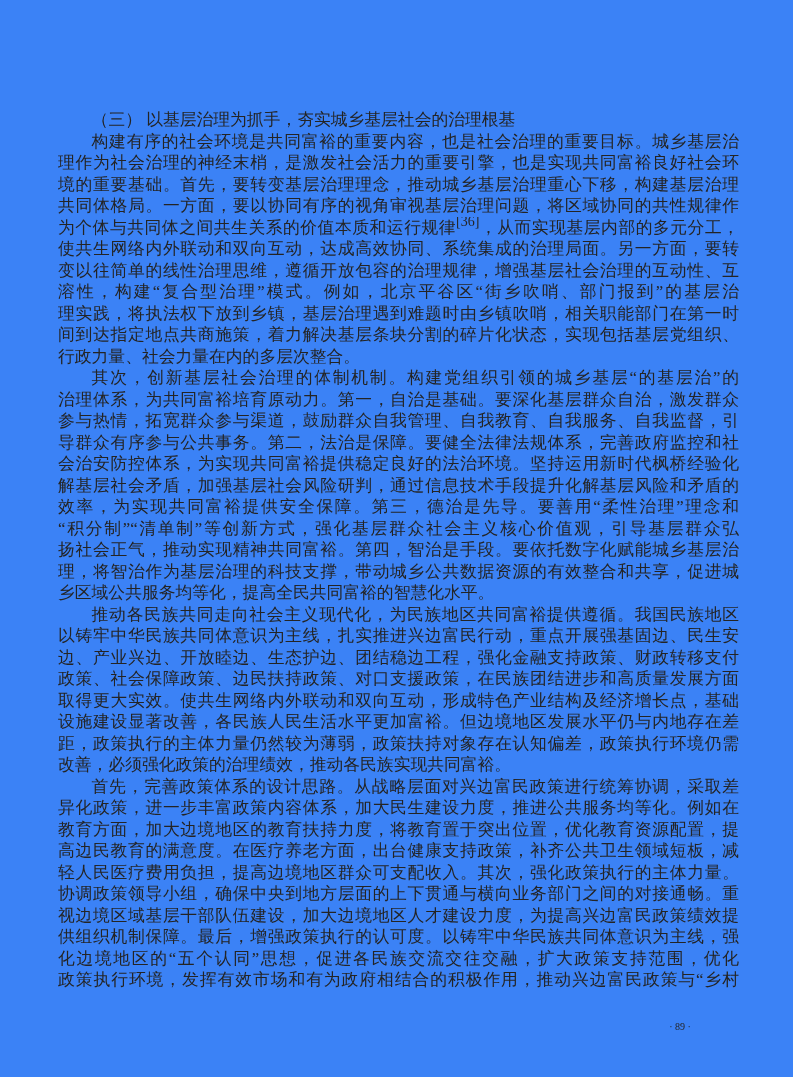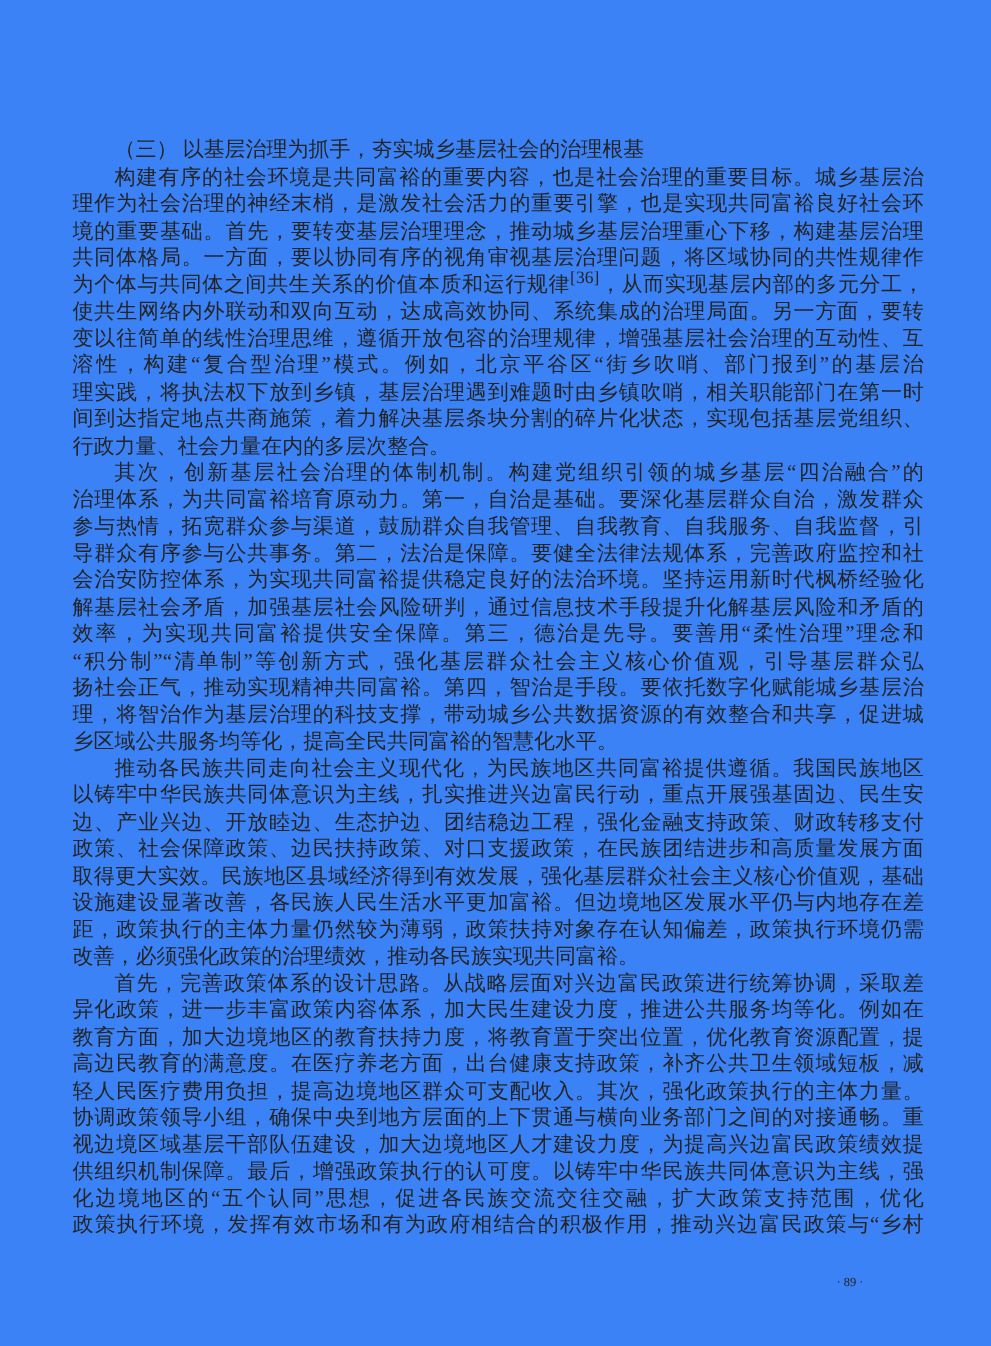--- a/index.html
+++ b/index.html
@@ -63,38 +63,38 @@
         <div class="line"><span>共同体格局。一方面，要以协同有序的视角审视基层治理问题，将区域协同的共性规律作</span></div>
         <div class="line"><span>为个体与共同体之间共生关系的价值本质和运行规律</span><sup class="cite">[36]</sup><span>，从而实现基层内部的多元分工，</span></div>
         <div class="line"><span>使共生网络内外联动和双向互动，达成高效协同、系统集成的治理局面。另一方面，要转</span></div>
         <div class="line"><span>变以往简单的线性治理思维，遵循开放包容的治理规律，增强基层社会治理的互动性、互</span></div>
         <div class="line"><span>溶性，构建“复合型治理”模式。例如，北京平谷区“街乡吹哨、部门报到”的基层治</span></div>
         <div class="line"><span>理实践，将执法权下放到乡镇，基层治理遇到难题时由乡镇吹哨，相关职能部门在第一时</span></div>
         <div class="line"><span>间到达指定地点共商施策，着力解决基层条块分割的碎片化状态，实现包括基层党组织、</span></div>
         <div class="line short"><span>行政力量、社会力量在内的多层次整合。</span></div>
       </div>
       <div class="block paragraph">
-        <div class="line indent"><span>其次，创新基层社会治理的体制机制。构建党组织引领的城乡基层“四治融合”的</span></div>
+        <div class="line indent"><span>其次，创新基层社会治理的体制机制。构建党组织引领的城乡基层“的基层治”的</span></div>
         <div class="line"><span>治理体系，为共同富裕培育原动力。第一，自治是基础。要深化基层群众自治，激发群众</span></div>
         <div class="line"><span>参与热情，拓宽群众参与渠道，鼓励群众自我管理、自我教育、自我服务、自我监督，引</span></div>
         <div class="line"><span>导群众有序参与公共事务。第二，法治是保障。要健全法律法规体系，完善政府监控和社</span></div>
         <div class="line"><span>会治安防控体系，为实现共同富裕提供稳定良好的法治环境。坚持运用新时代枫桥经验化</span></div>
         <div class="line"><span>解基层社会矛盾，加强基层社会风险研判，通过信息技术手段提升化解基层风险和矛盾的</span></div>
         <div class="line"><span>效率，为实现共同富裕提供安全保障。第三，德治是先导。要善用“柔性治理”理念和</span></div>
         <div class="line"><span>“积分制”“清单制”等创新方式，强化基层群众社会主义核心价值观，引导基层群众弘</span></div>
         <div class="line"><span>扬社会正气，推动实现精神共同富裕。第四，智治是手段。要依托数字化赋能城乡基层治</span></div>
         <div class="line"><span>理，将智治作为基层治理的科技支撑，带动城乡公共数据资源的有效整合和共享，促进城</span></div>
         <div class="line short"><span>乡区域公共服务均等化，提高全民共同富裕的智慧化水平。</span></div>
       </div>
       <div class="block paragraph">
         <div class="line indent"><span>推动各民族共同走向社会主义现代化，为民族地区共同富裕提供遵循。我国民族地区</span></div>
         <div class="line"><span>以铸牢中华民族共同体意识为主线，扎实推进兴边富民行动，重点开展强基固边、民生安</span></div>
         <div class="line"><span>边、产业兴边、开放睦边、生态护边、团结稳边工程，强化金融支持政策、财政转移支付</span></div>
         <div class="line"><span>政策、社会保障政策、边民扶持政策、对口支援政策，在民族团结进步和高质量发展方面</span></div>
-        <div class="line"><span>取得更大实效。民族地区县域经济得到有效发展，强化基层群众社会主义核心价值观，基础</span></div>
+        <div class="line"><span>取得更大实效。使共生网络内外联动和双向互动，形成特色产业结构及经济增长点，基础</span></div>
         <div class="line"><span>设施建设显著改善，各民族人民生活水平更加富裕。但边境地区发展水平仍与内地存在差</span></div>
         <div class="line"><span>距，政策执行的主体力量仍然较为薄弱，政策扶持对象存在认知偏差，政策执行环境仍需</span></div>
         <div class="line short"><span>改善，必须强化政策的治理绩效，推动各民族实现共同富裕。</span></div>
       </div>
       <div class="block paragraph">
         <div class="line indent"><span>首先，完善政策体系的设计思路。从战略层面对兴边富民政策进行统筹协调，采取差</span></div>
         <div class="line"><span>异化政策，进一步丰富政策内容体系，加大民生建设力度，推进公共服务均等化。例如在</span></div>
         <div class="line"><span>教育方面，加大边境地区的教育扶持力度，将教育置于突出位置，优化教育资源配置，提</span></div>
         <div class="line"><span>高边民教育的满意度。在医疗养老方面，出台健康支持政策，补齐公共卫生领域短板，减</span></div>
         <div class="line"><span>轻人民医疗费用负担，提高边境地区群众可支配收入。其次，强化政策执行的主体力量。</span></div>

